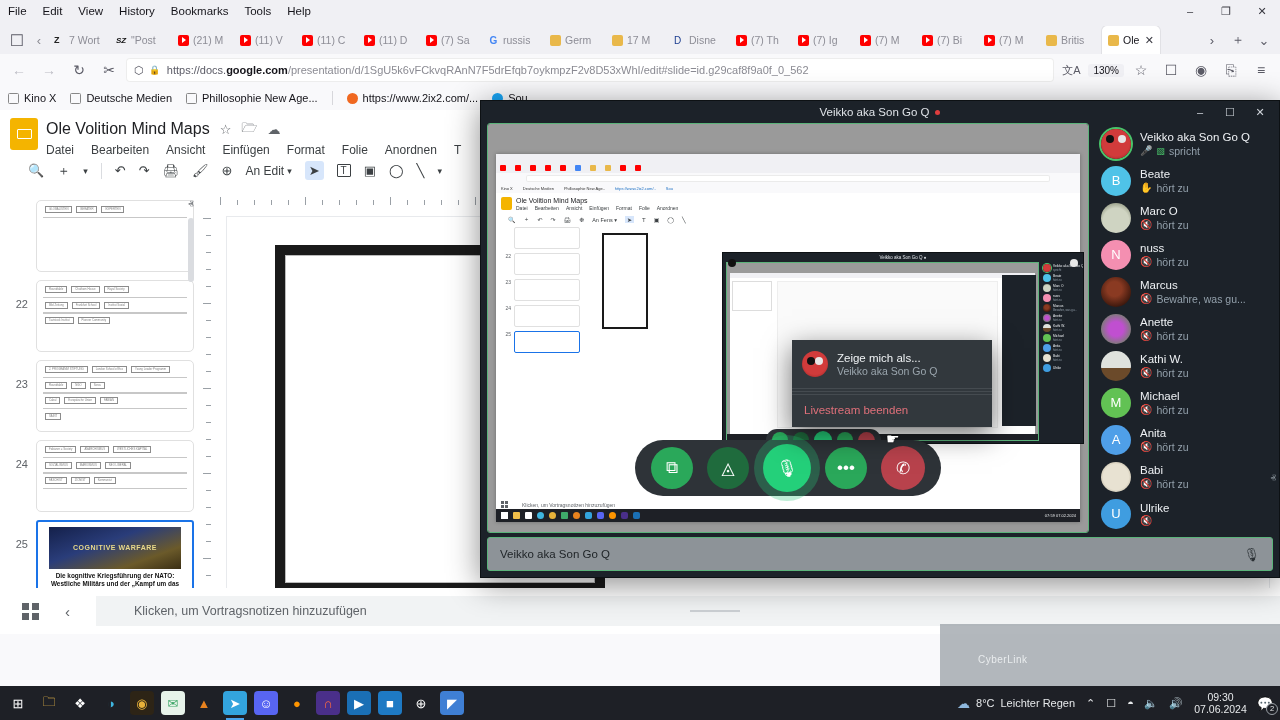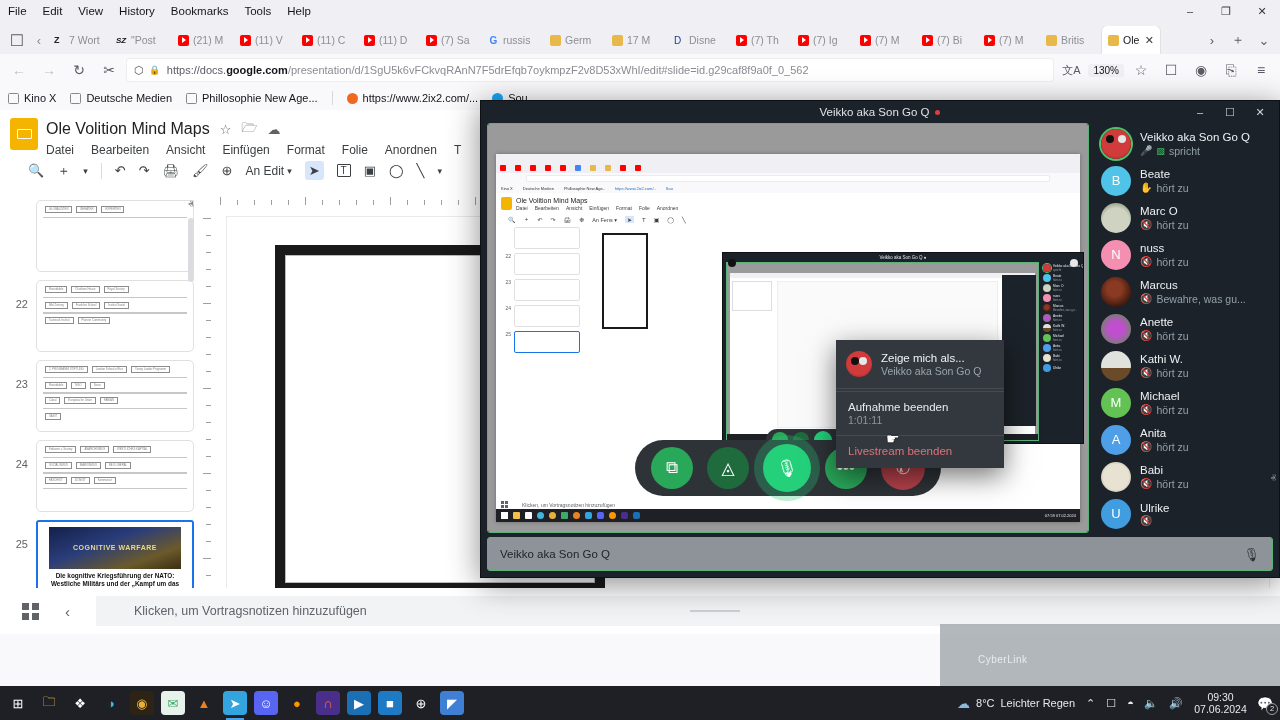--- a/index.html
+++ b/index.html
@@ -149,21 +149,21 @@
   .cbtn { width:42px; height:42px; border-radius:50%; display:flex; align-items:center; justify-content:center; color:#fff; font-size:17px;}
   .cbtn.green { background:#2aa85a;}
   .cbtn.dimgreen { background:#1f6b3d;}
   .cbtn.red { background:#b8424c; width:44px; height:44px;}
   .cbtn.mic { background:#24d07a; width:48px; height:48px; box-shadow:0 0 0 9px rgba(40,200,120,.30);}
   .cw-footer { height:34px; margin:0 6px 6px 6px; background:#8d9398; border:1.5px solid #5bb37a; border-radius:3px; display:flex; align-items:center; padding:0 12px; color:#1d2225; font-size:11.5px;}
   .cw-footer .fmic { margin-left:auto; font-size:13px; color:#2b3135;}
 
   
   #ctxmenu {
-    position:absolute; left:836px; top:340px; width:168px; background:#32383d;
+    position:absolute; left:792px; top:340px; width:200px; background:#32383d;
     box-shadow:0 8px 26px rgba(0,0,0,.55); z-index:40; padding:4px 0; color:#e8ebee;
   }
   .ctx-user { display:flex; align-items:center; gap:9px; padding:7px 10px 9px 10px;}
   .ctx-user .av { width:26px; height:26px; border-radius:50%; flex:0 0 26px; overflow:hidden;}
   .ctx-user .t1 { font-size:11.5px; color:#f0f3f5; }
   .ctx-user .t2 { font-size:10.5px; color:#9aa5ad; margin-top:1px;}
   .ctx-div { height:1px; background:#454b50; margin:2px 0;}
   .ctx-item { padding:7px 12px; font-size:11.5px; color:#e8ebee;}
   .ctx-item .sub { font-size:10.5px; color:#8c979f; margin-top:1px;}
   .ctx-item.danger { color:#e0707a;}
@@ -897,24 +897,20 @@
   <div class="ctx-user">
     <div class="av av-veikko" style="position:relative"></div>
     <div>
       <div class="t1">Zeige mich als...</div>
       <div class="t2">Veikko aka Son Go Q</div>
     </div>
   </div>
   <div class="ctx-div"></div>
   <div id="ctx-items">
       <div class="ctx-div"></div>
-      <div class="ctx-item">
-        <div>Aufnahme beenden</div>
-        <div class="sub">1:01:11</div>
-      </div>
       <div class="ctx-div"></div>
       <div class="ctx-item danger">
         <div>Livestream beenden</div>
       </div>
     </div>
 </div>
 <div id="cursor">☛</div>
 
 <div id="pdwatermark">
   <div class="cl">CyberLink</div>

